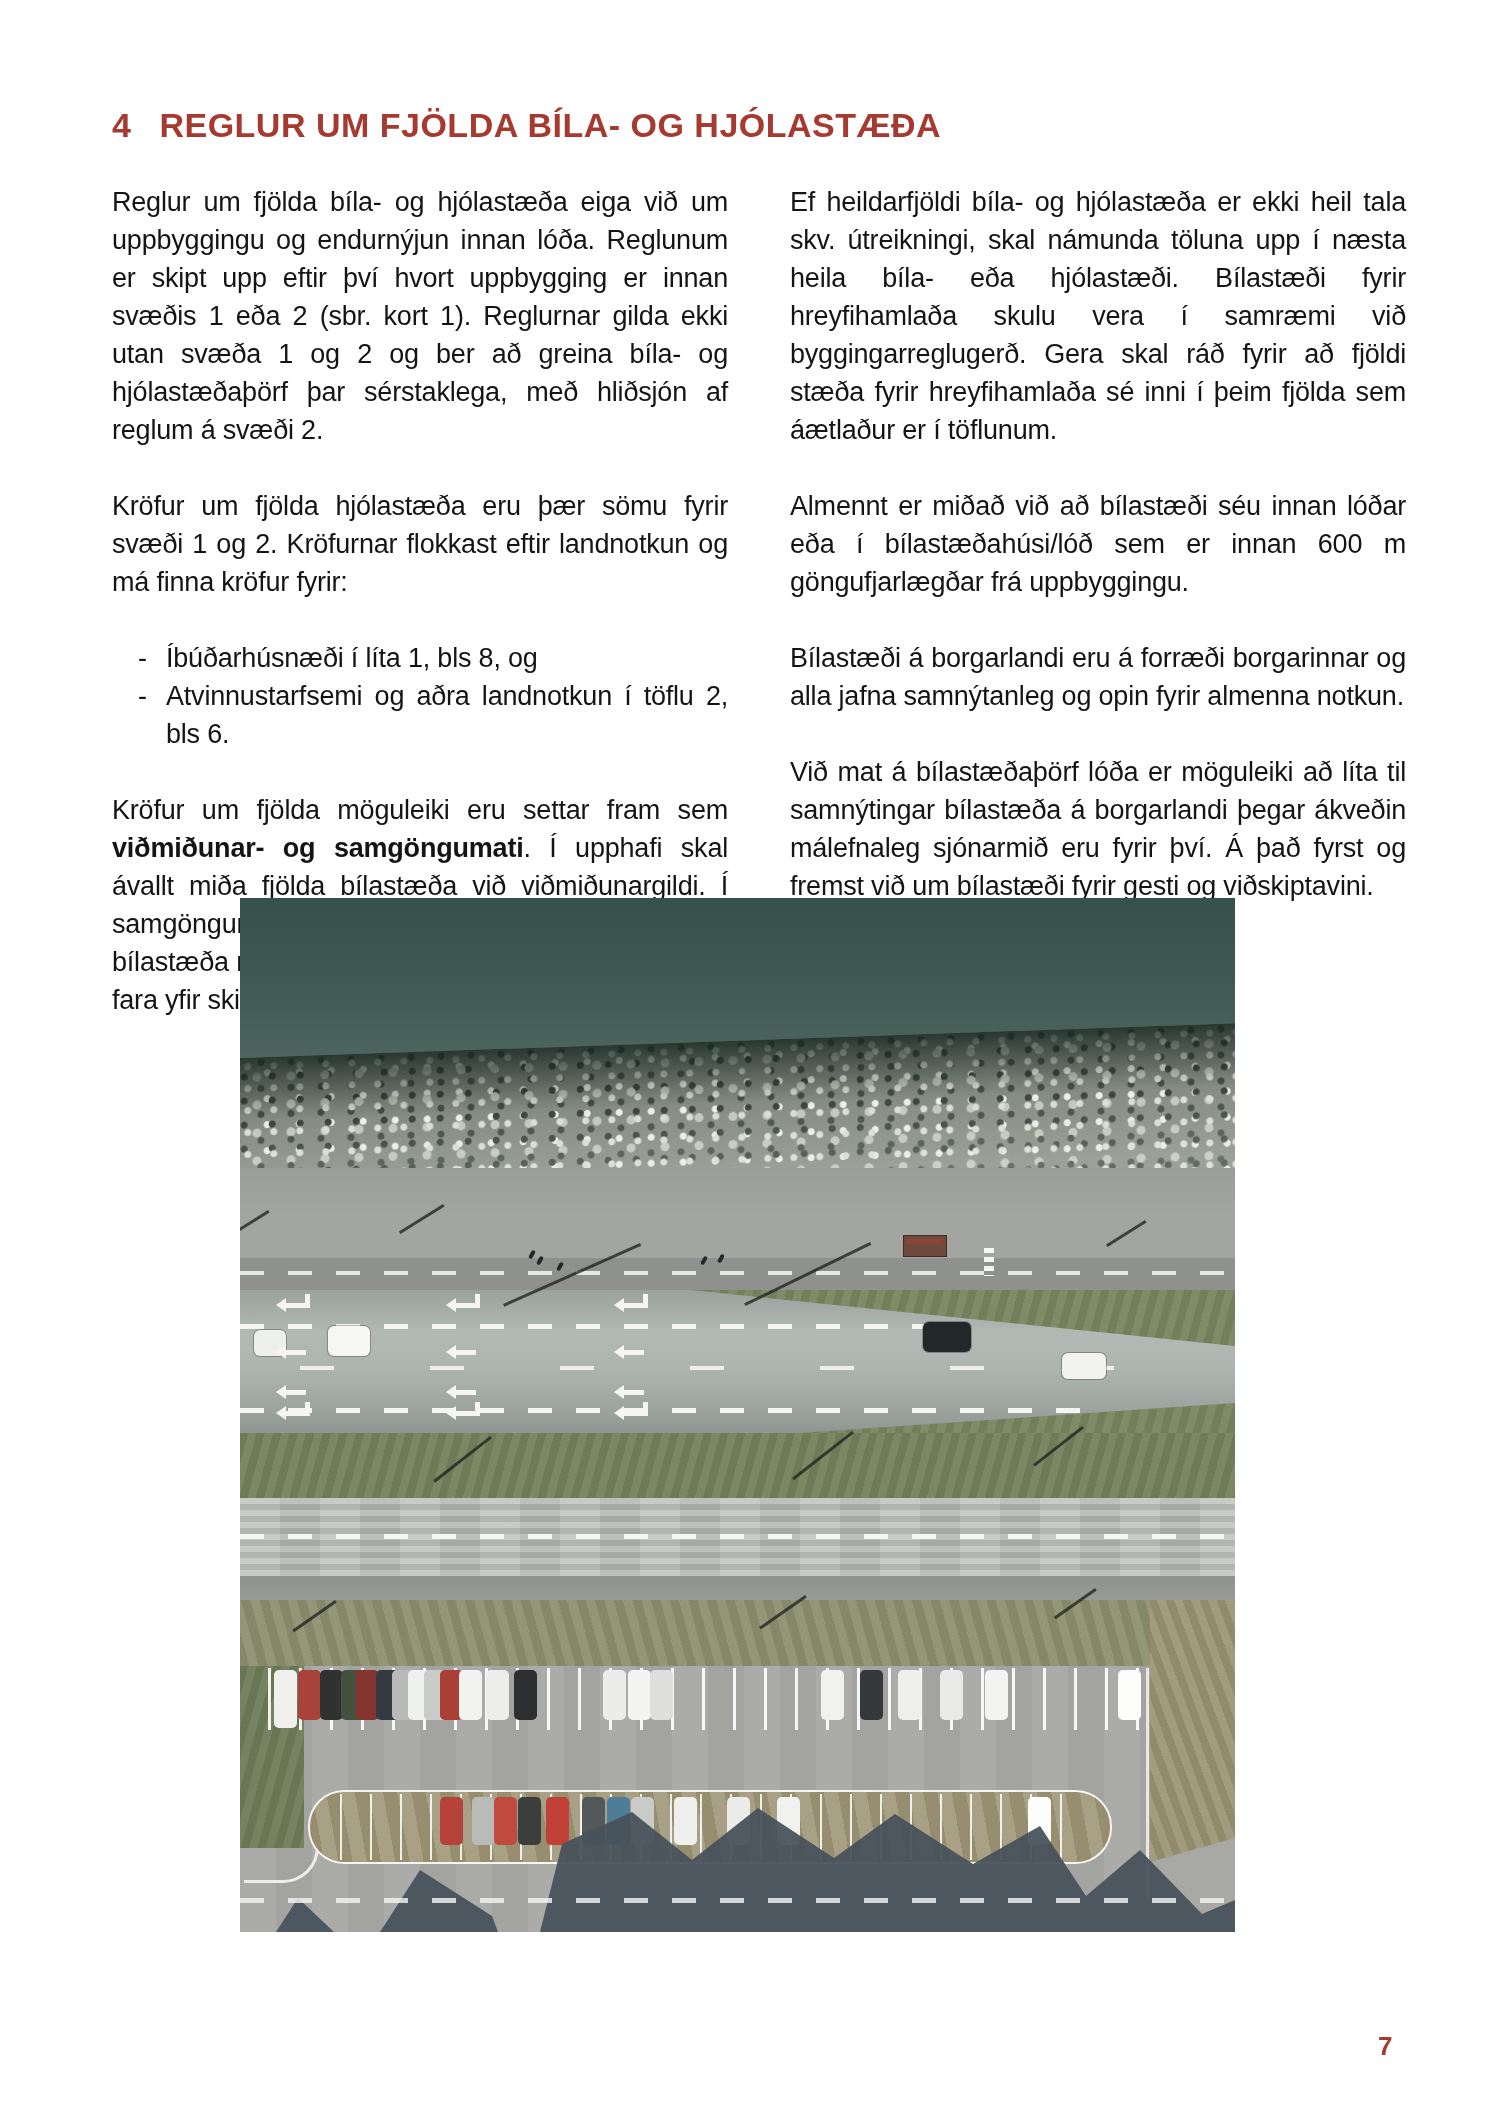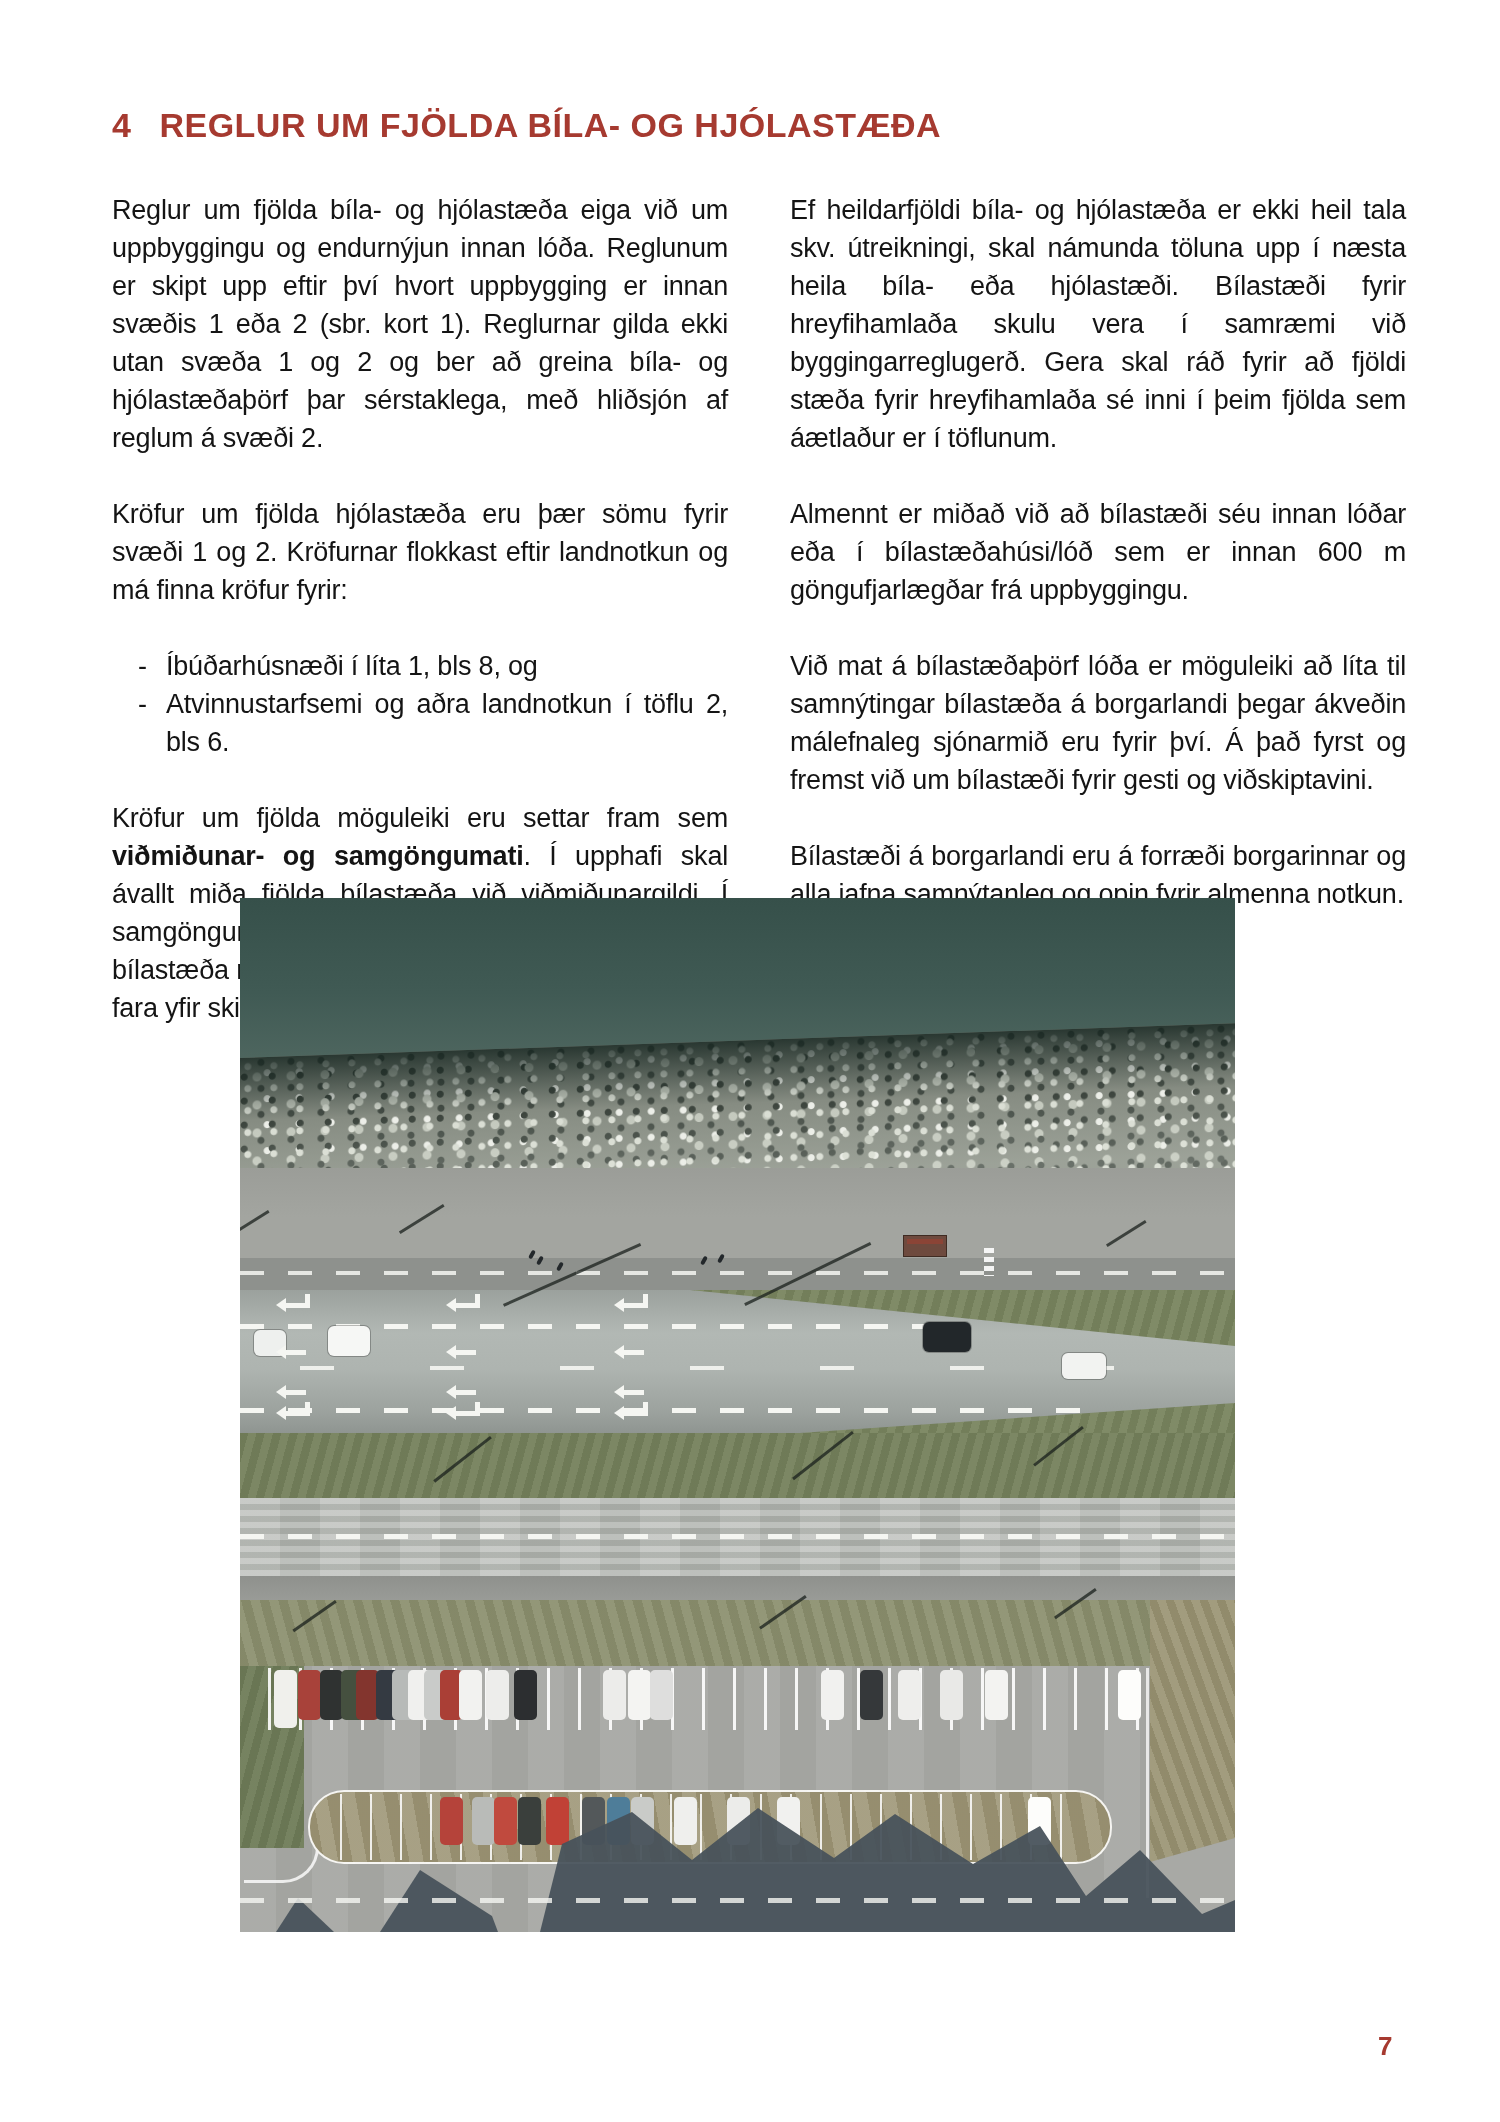--- a/index.html
+++ b/index.html
@@ -4,21 +4,21 @@
 <style>
   html,body{margin:0;padding:0;background:#fff;}
   .page{position:relative;width:1500px;height:2122px;background:#fff;overflow:hidden;
         font-family:"Liberation Sans",sans-serif;color:#141414;}
   .heading{position:absolute;left:112px;top:106px;display:flex;gap:28px;
            font-size:34px;font-weight:bold;letter-spacing:.5px;color:var(--accent,#A63A30);}
   .col{position:absolute;top:183px;width:616px;font-size:27px;line-height:38px;
        text-align:justify;letter-spacing:-0.2px;}
   .col-left{left:112px;}
   .col-right{left:790px;}
-  .col p{margin:8px 0 38px 0;}
+  .col p{margin:0 0 38px 0;}
   .dashlist{margin:0 0 38px 0;}
   .dli{display:flex;}
   .dli .b{width:28px;padding-left:26px;flex:none;}
   .pagenum{position:absolute;left:1378px;top:2031px;font-size:26px;font-weight:bold;
            color:var(--accent,#A63A30);}
   
   .photo{position:absolute;left:240px;top:898px;width:995px;height:1034px;overflow:hidden;
          background:#9aa09b;}
   .photo *{position:absolute;}
   .band{left:0;width:995px;}
@@ -103,22 +103,22 @@
         <span class="b">-</span>
         <span>Atvinnustarfsemi og aðra landnotkun í töflu 2, bls 6.</span>
       </div>
     </div>
     <p><span>Kröfur um fjölda möguleiki eru settar fram sem </span><b>viðmiðunar- og samgöngumati</b><span>. Í upphafi skal ávallt miða fjölda bílastæða við viðmiðunargildi. Í samgöngumati er mögulegt að rökstyðja fjölda bílastæða niður eða upp frá viðmiðinu, en aldrei skal fara yfir skilgreint hámark.</span></p>
   </div>
 
   <div class="col col-right">
     <p>Ef heildarfjöldi bíla- og hjólastæða er ekki heil tala skv. útreikningi, skal námunda töluna upp í næsta heila bíla- eða hjólastæði. Bílastæði fyrir hreyfihamlaða skulu vera í samræmi við byggingarreglugerð. Gera skal ráð fyrir að fjöldi stæða fyrir hreyfihamlaða sé inni í þeim fjölda sem áætlaður er í töflunum.</p>
     <p>Almennt er miðað við að bílastæði séu innan lóðar eða í bílastæðahúsi/lóð sem er innan 600 m göngufjarlægðar frá uppbyggingu.</p>
+    <p>Bílastæði á borgarlandi eru á forræði borgarinnar og alla jafna samnýtanleg og opin fyrir almenna notkun.</p>
     <p>Við mat á bílastæðaþörf lóða er möguleiki að líta til samnýtingar bílastæða á borgarlandi þegar ákveðin málefnaleg sjónarmið eru fyrir því. Á það fyrst og fremst við um bílastæði fyrir gesti og viðskiptavini.</p>
-    <p>Bílastæði á borgarlandi eru á forræði borgarinnar og alla jafna samnýtanleg og opin fyrir almenna notkun.</p>
   </div>
 
   <div class="photo" title="Aerial photo of a coastal road corridor: dark sea, rocky riprap shoreline, footpath, minor road, multi-lane road with white lane arrows and cars, grass medians, a concrete carriageway, scrub grass and a parking lot with rows of parked cars and long building shadows">
     <div class="band water"></div>
     <div class="band rocks"></div>
     <div class="band path"></div>
     <div class="band nroad"></div>
     <div class="band dash" style="top:373px;height:4px;opacity:.85;"></div>
     <div class="band bigroad"></div>
     <div class="band wedge-top grass-tex"></div>

